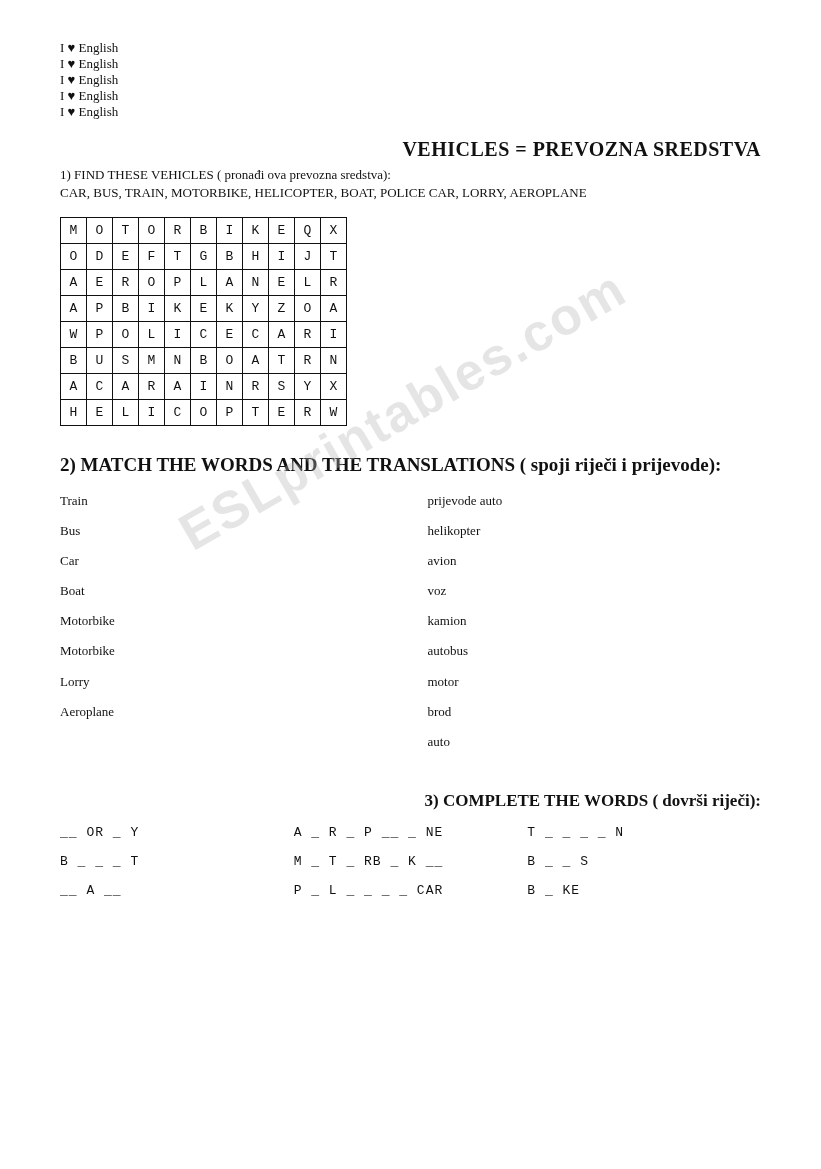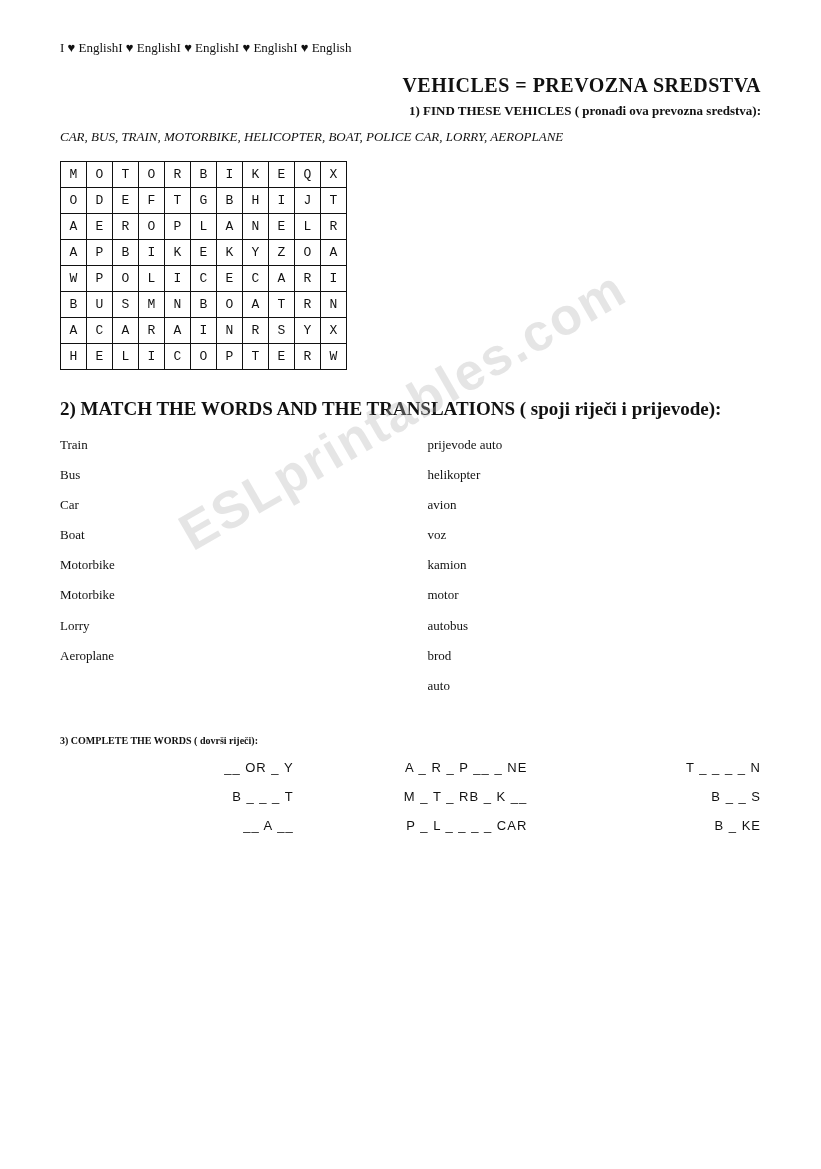--- a/index.html
+++ b/index.html
@@ -11,47 +11,46 @@
       width: 821px;
       min-height: 1169px;
       padding: 40px 60px 40px 60px;
       position: relative;
     }
 
     .header-row {
       display: flex;
       margin-bottom: 18px;
       font-size: 13px;
+      flex-direction: column;
     }
     .header-item {
       display: flex;
       align-items: center;
       gap: 4px;
     }
 
     .main-title {
       text-align: right;
       font-size: 20px;
       font-weight: bold;
       margin-bottom: 6px;
       letter-spacing: 0.5px;
     }
 
     .section-title {
-      font-weight: bold;
-      font-size: 13px;
-      margin-bottom: 8px;
-      text-align: right;
+      font-weight: normal;
+      font-size: 13px;
+      margin-bottom: 0;
     }
 
     .word-list {
       font-size: 13px;
       margin-bottom: 14px;
       line-height: 1.5;
-      font-style: italic;
     }
 
     .wordsearch-table {
       border-collapse: collapse;
       margin-bottom: 28px;
     }
     .wordsearch-table td {
       border: 1px solid #111;
       width: 26px;
       height: 26px;
@@ -79,34 +78,34 @@
       flex-direction: column;
     }
     .match-item {
       font-size: 13px;
       margin-bottom: 12px;
       line-height: 1.4;
     }
 
     .section3-title {
       font-weight: bold;
-      font-size: 10px;
+      font-size: 17px;
       margin-bottom: 14px;
+      text-align: right;
     }
 
     .complete-words-grid {
       display: grid;
       grid-template-columns: 1fr 1fr 1fr;
       gap: 14px 0;
     }
     .complete-word-item {
       font-size: 13px;
       letter-spacing: 1px;
-      font-family: Liberation Sans, sans-serif;
-      text-align: right;
+      font-family: Liberation Mono, monospace;
     }
 
     .watermark {
       position: absolute;
       top: 380px;
       left: 150px;
       font-size: 52px;
       color: rgba(180,180,180,0.35);
       transform: rotate(-30deg);
       white-space: nowrap;
@@ -254,22 +253,22 @@
       <div class="match-item">Motorbike</div>
       <div class="match-item">Lorry</div>
       <div class="match-item">Aeroplane</div>
     </div>
   <div class="match-right" id="match-right">
       <div class="match-item">prijevode auto</div>
       <div class="match-item">helikopter</div>
       <div class="match-item">avion</div>
       <div class="match-item">voz</div>
       <div class="match-item">kamion</div>
+      <div class="match-item">autobus</div>
       <div class="match-item">motor</div>
-      <div class="match-item">autobus</div>
       <div class="match-item">brod</div>
       <div class="match-item">auto</div>
     </div>
 </div>
 
 <div class="section3-title">3) COMPLETE THE WORDS ( dovrši riječi):</div>
 <div class="complete-words-grid" id="complete-words-grid">
     <div class="complete-word-item">__ OR _ Y</div>
     <div class="complete-word-item">A _ R _ P __ _ NE</div>
     <div class="complete-word-item">T _ _ _ _ N</div>

